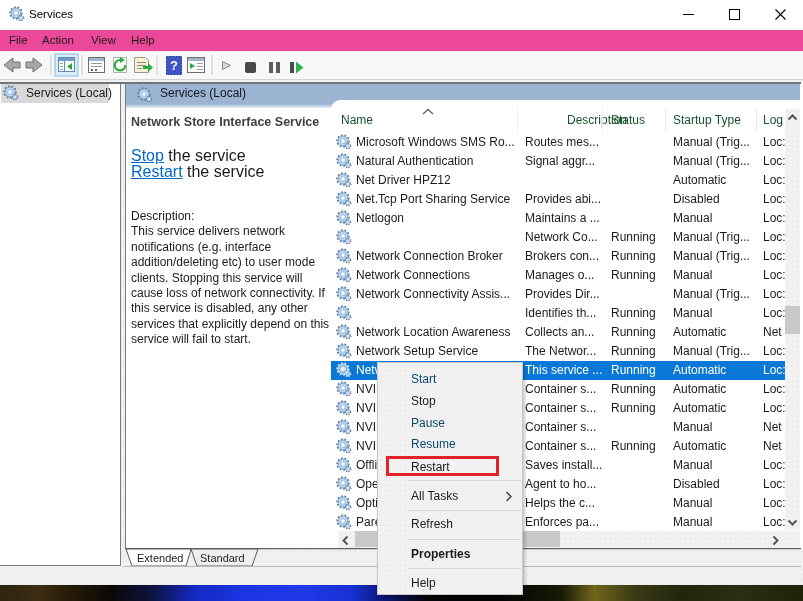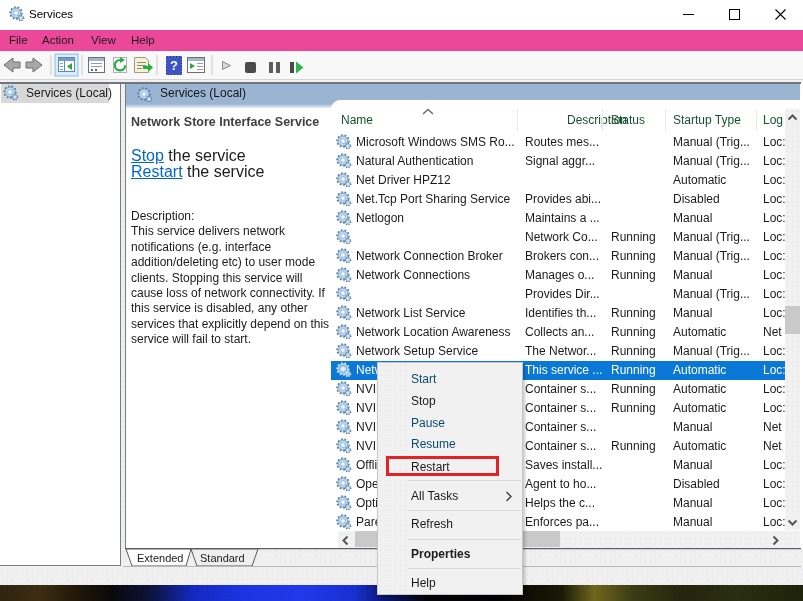--- a/index.html
+++ b/index.html
@@ -252,30 +252,30 @@
       <span class="c1">Network Connections</span>
       <span class="c2">Manages o...</span>
       <span class="c3">Running</span>
       <span class="c4">Manual</span>
       <span class="c5">Loc:</span>
     </div>
 <div class="row" style="top:285px">
       <svg width="16" height="16">
         <use href="#gear"></use>
       </svg>
+      <span class="c1">Network Connectivity Assis...</span>
       <span class="c2">Provides Dir...</span>
       <span class="c3"></span>
       <span class="c4">Manual (Trig...</span>
       <span class="c5">Loc:</span>
     </div>
 <div class="row" style="top:304px">
       <svg width="16" height="16">
         <use href="#gear"></use>
       </svg>
-      <span class="c1">Network List Service</span>
       <span class="c2">Identifies th...</span>
       <span class="c3">Running</span>
       <span class="c4">Manual</span>
       <span class="c5">Loc:</span>
     </div>
 <div class="row" style="top:323px">
       <svg width="16" height="16">
         <use href="#gear"></use>
       </svg>
       <span class="c1">Network Location Awareness</span>

